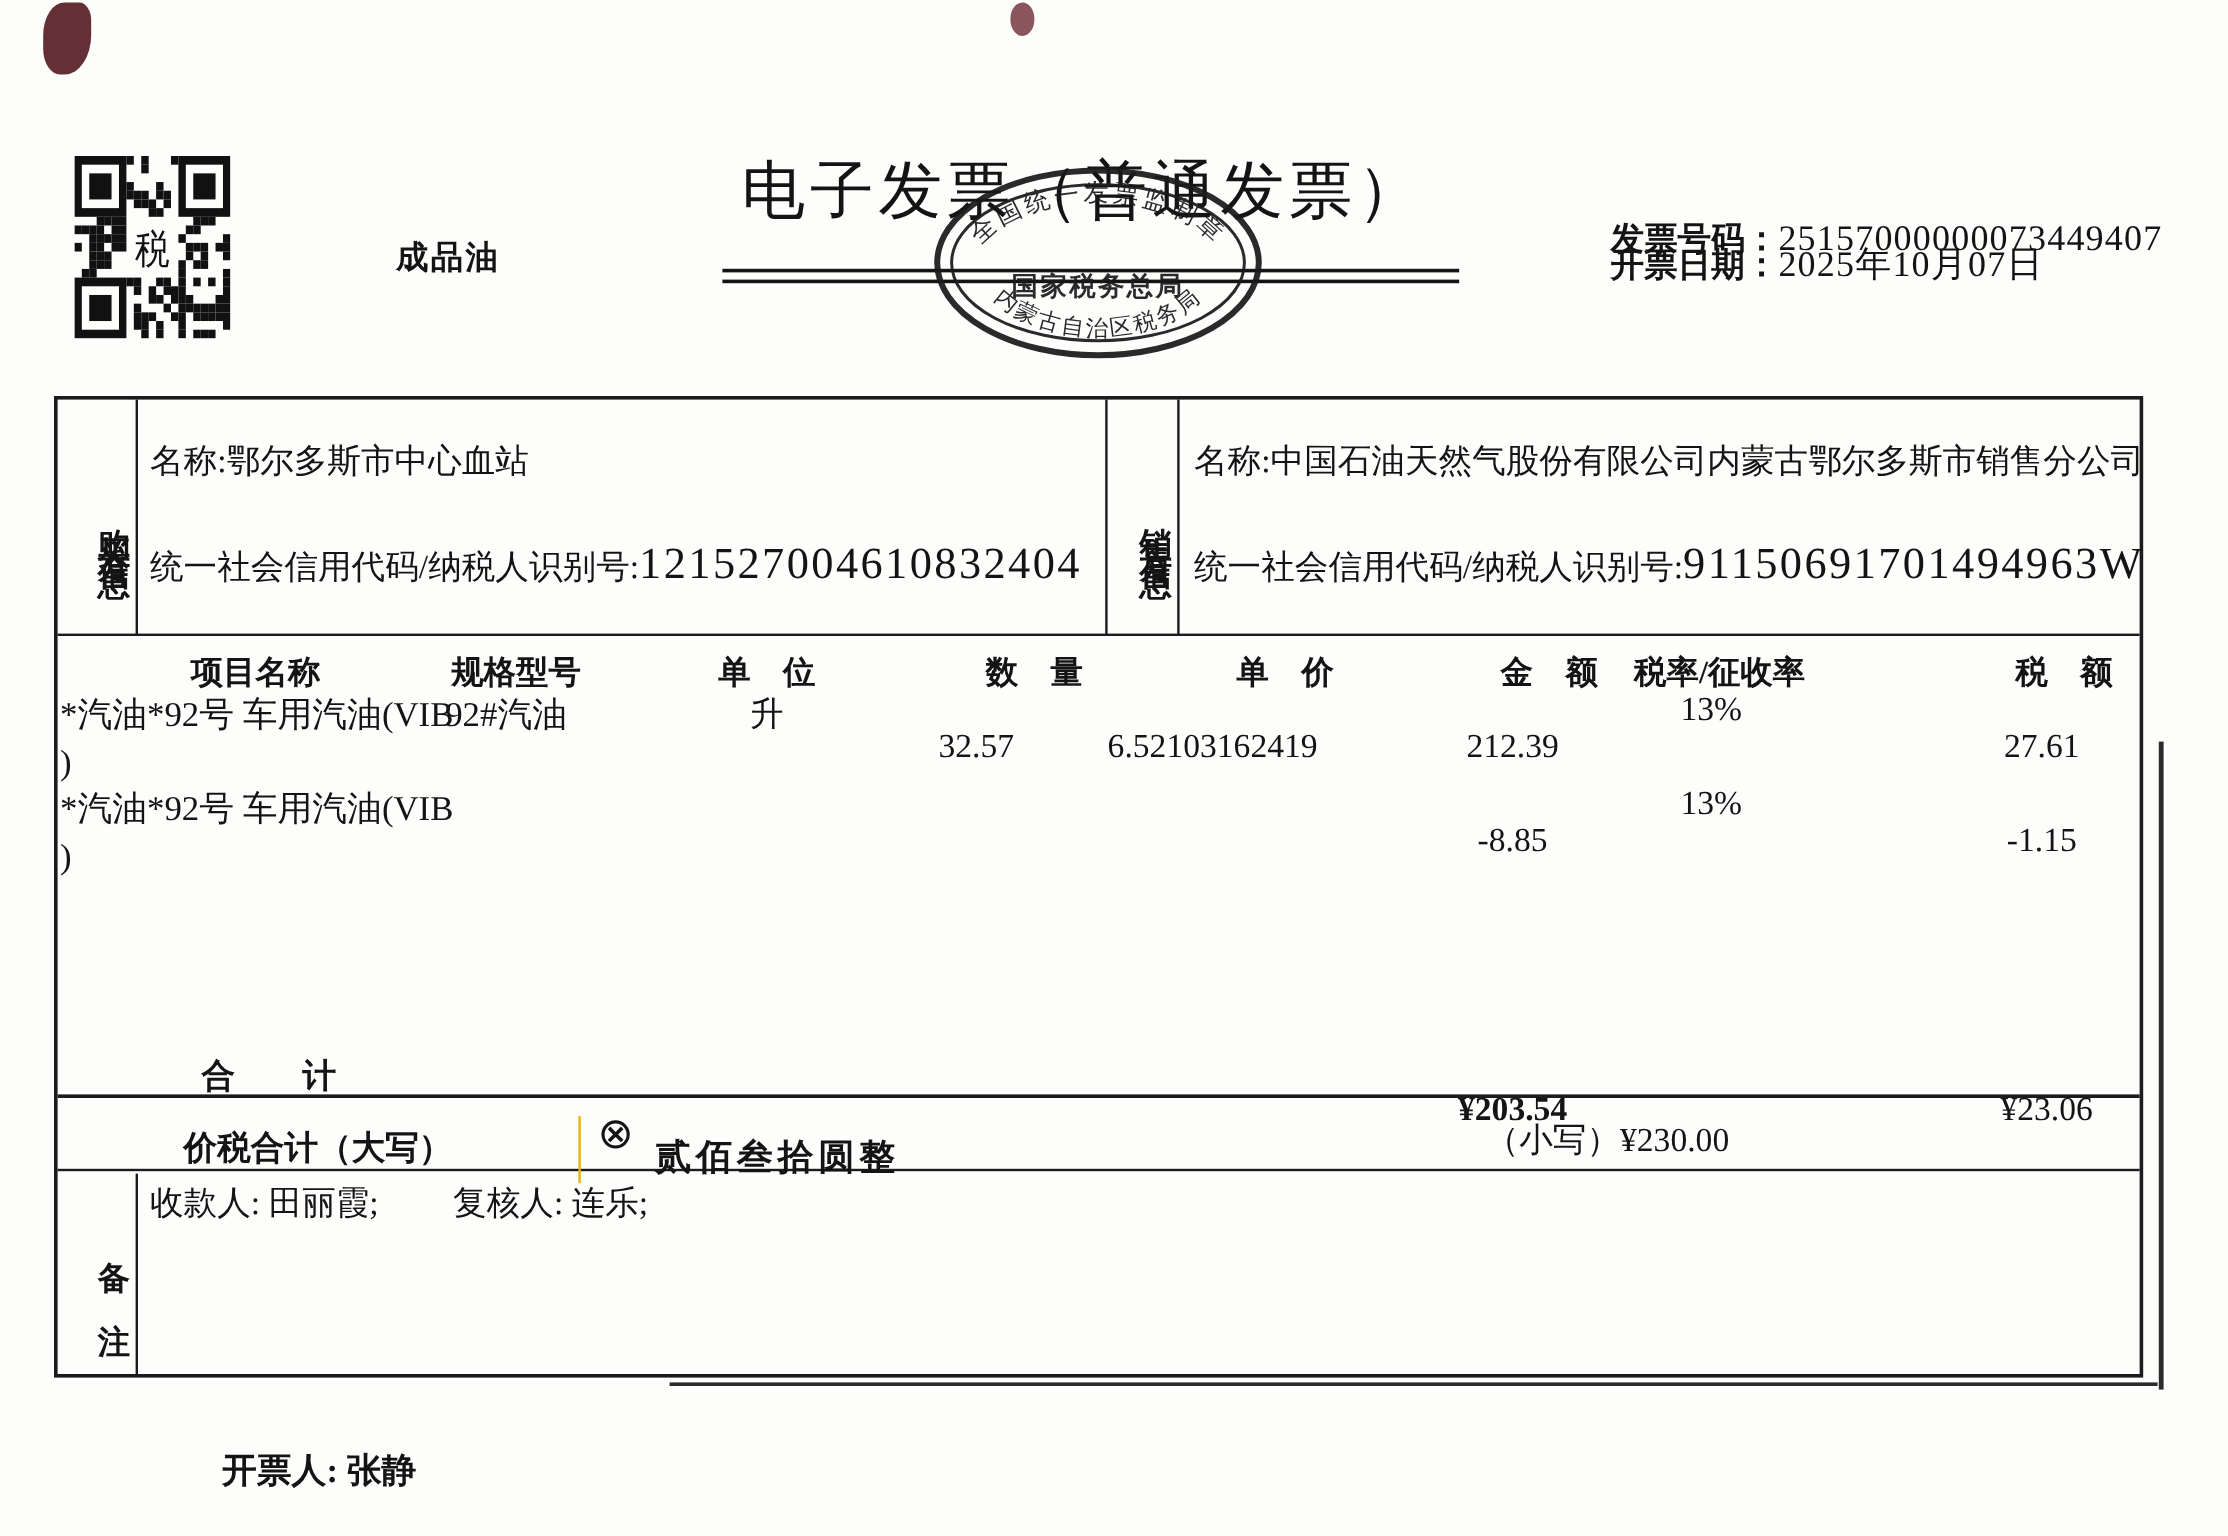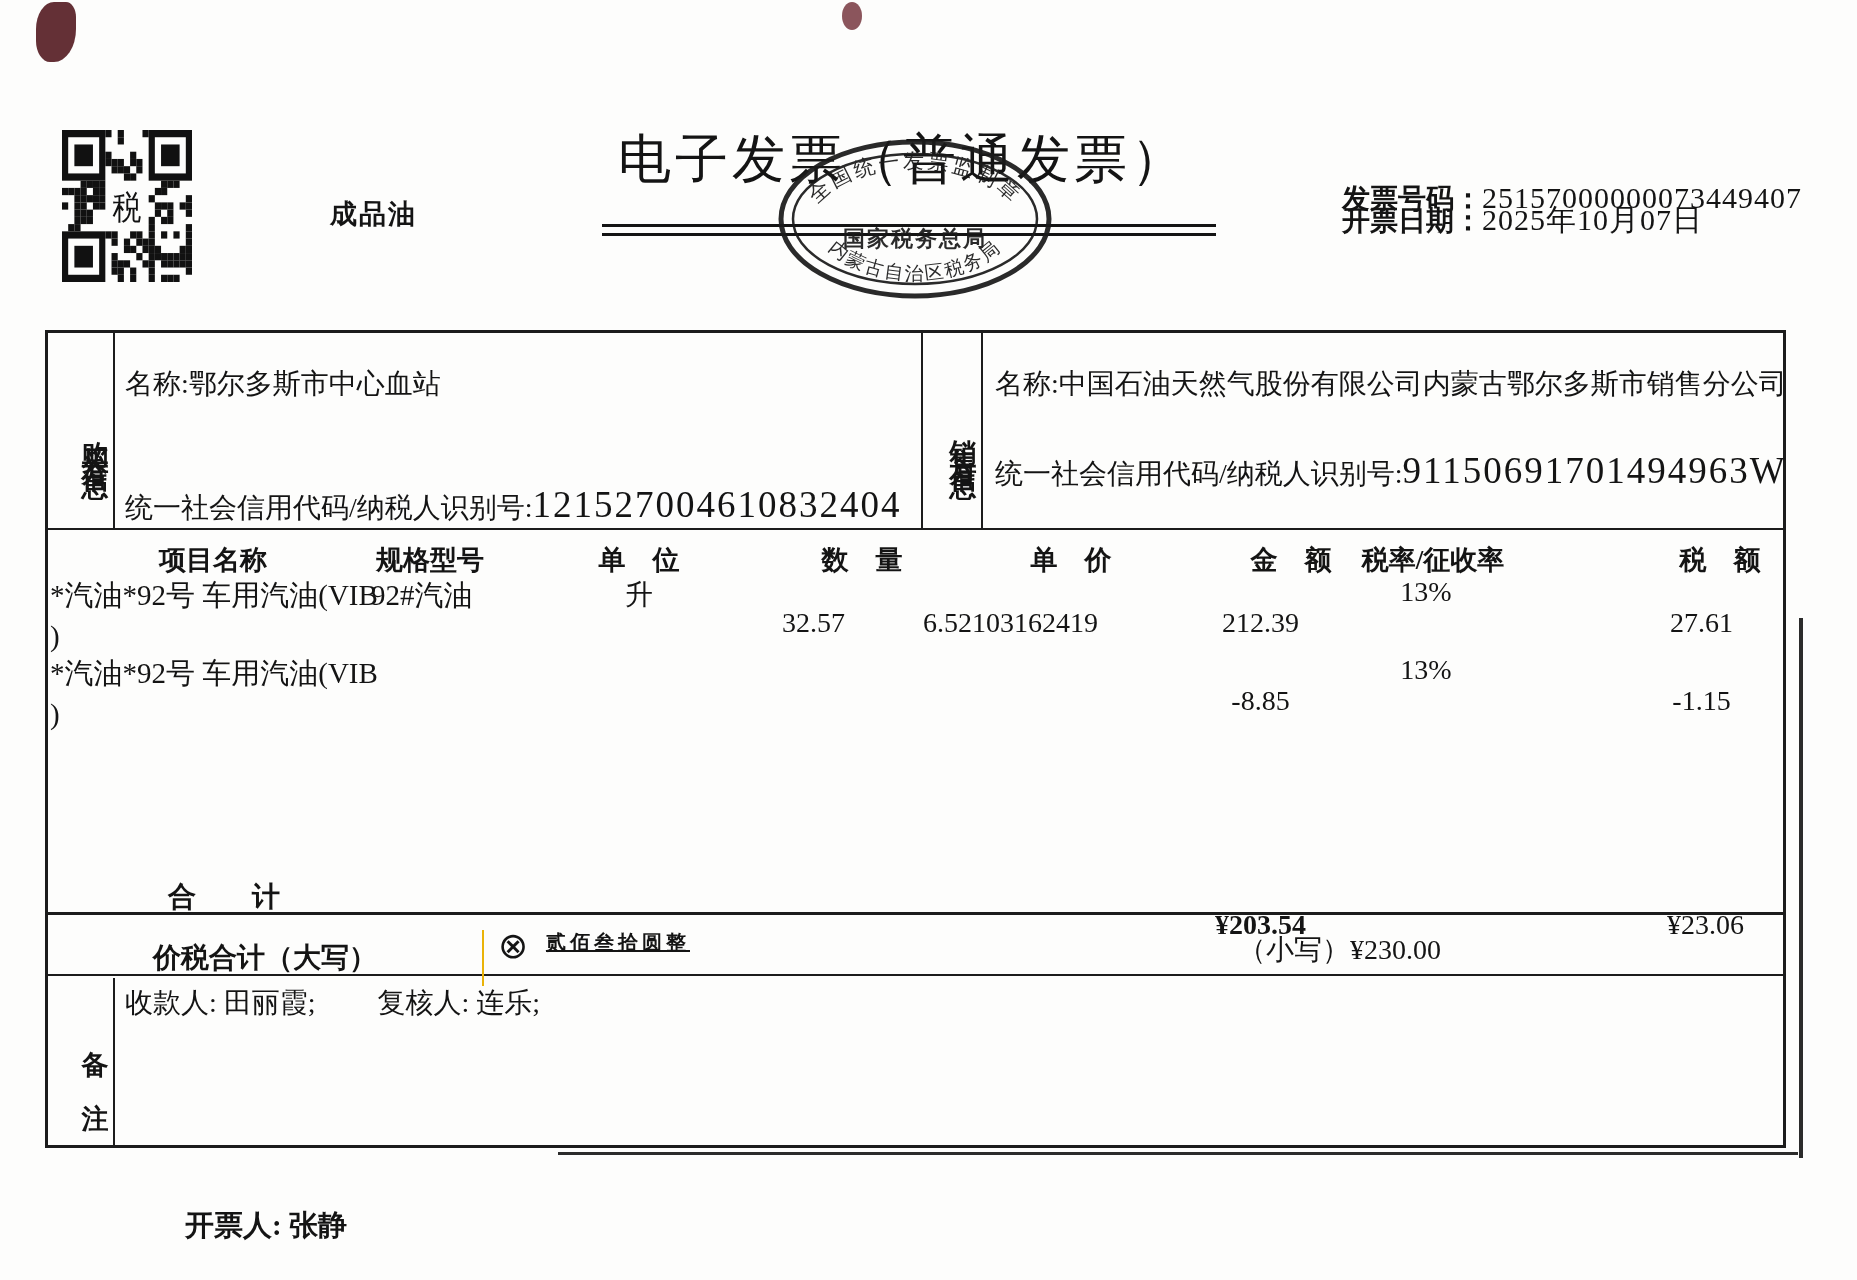--- a/index.html
+++ b/index.html
@@ -46,21 +46,21 @@
 
   .row-items { left:0; top:199px; width:100%; height:383px; border-bottom:3px solid #1c1c1c; }
   .col-head { position:absolute; top:10px; transform:translateX(-50%); font-size:27px; font-weight:600; white-space:nowrap; }
   .cell { position:absolute; font-size:28px; white-space:nowrap; }
   .num-r { text-align:center;margin-top:31px; }
 
   .row-summary { left:0; top:585px; width:100%; height:58px; border-bottom:2px solid #1c1c1c; }
   .sum-label { left:0; top:12px; width:436px; height:56px; border-right:2px solid #eab308;
                text-align:center; line-height:56px; font-size:28px; font-weight:600; }
   .check-sym { left:450px; top:7px; font-size:36px; font-family:"DejaVu Sans",sans-serif; }
-  .words { left:498px; top:11px; font-size:20px; font-weight:600; letter-spacing:4px; white-space:nowrap;text-decoration:underline; }
+  .words { left:498px; top:26px; font-size:30px; font-weight:600; letter-spacing:4px; white-space:nowrap; }
   .small-figs { left:1190px; top:13px; font-size:28px; white-space:nowrap; }
 
   .row-remarks { left:0; top:645px; width:100%; height:167px; }
   .remarks-strip { left:0; top:0; width:67px; height:167px; border-right:2px solid #1c1c1c; padding-top:38px; letter-spacing:52px; }
   .remarks-content { left:77px; top:6px; font-size:28px; white-space:nowrap; }
   .remarks-content .gap { display:inline-block; width:62px; }
 
   .issuer { left:185px; top:1206px; font-size:29px; font-weight:600; white-space:nowrap; }
 
   
@@ -244,21 +244,21 @@
     <span class="lbl">开票日期：</span><span class="val">2025年10月07日</span>
   </div>
 
   <div class="abs inv-table">
 
     <div class="abs row-party">
       <div class="abs vstrip party-strip buyer-strip">购买方信息</div>
       <div class="abs field-line" style="left:77px; top:32px;">
         <span>名称:</span><span>鄂尔多斯市中心血站</span>
       </div>
-      <div class="abs field-line" style="left:77px; top:116px;margin-top:34px;">
+      <div class="abs field-line" style="left:77px; top:116px;">
         <span>统一社会信用代码/纳税人识别号:</span><span class="big">121527004610832404</span>
       </div>
       <div class="abs vstrip party-strip seller-strip">销售方信息</div>
       <div class="abs field-line" style="left:947px; top:32px;">
         <span>名称:</span><span>中国石油天然气股份有限公司内蒙古鄂尔多斯市销售分公司</span>
       </div>
       <div class="abs field-line" style="left:947px; top:116px;">
         <span>统一社会信用代码/纳税人识别号:</span><span class="big">91150691701494963W</span>
       </div>
     </div>

